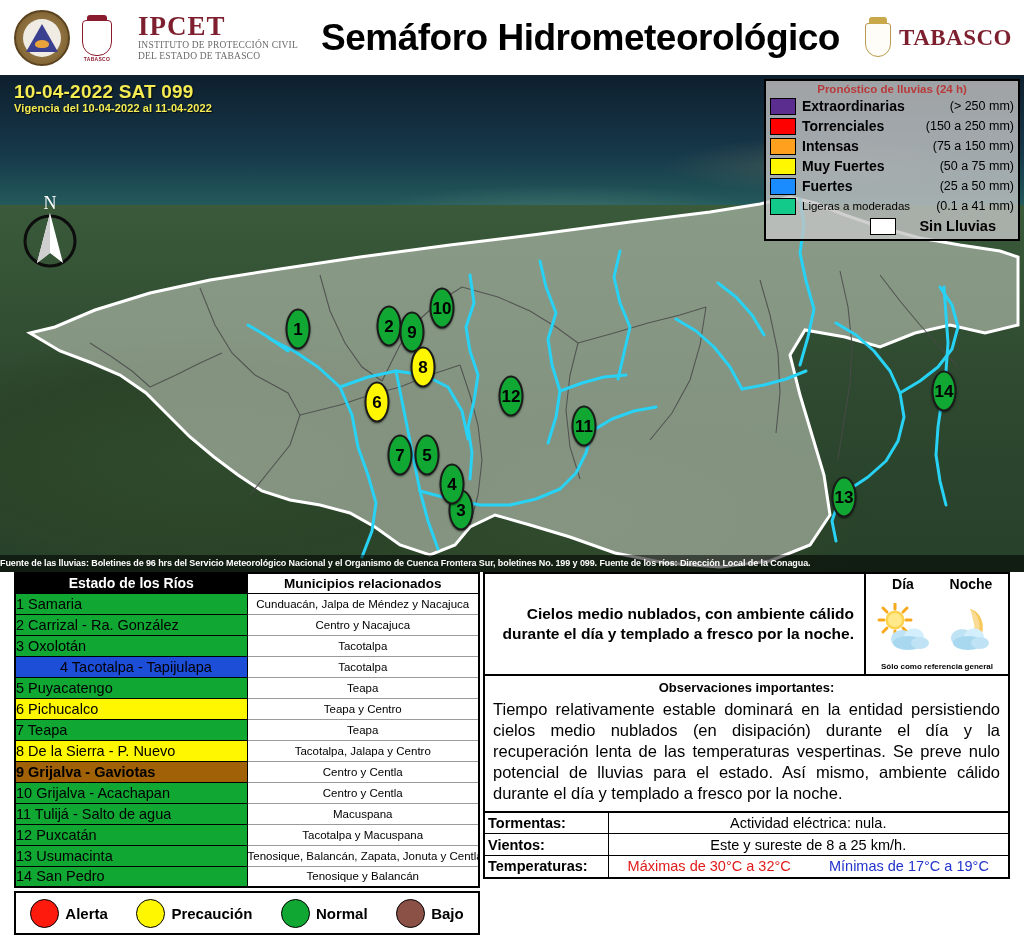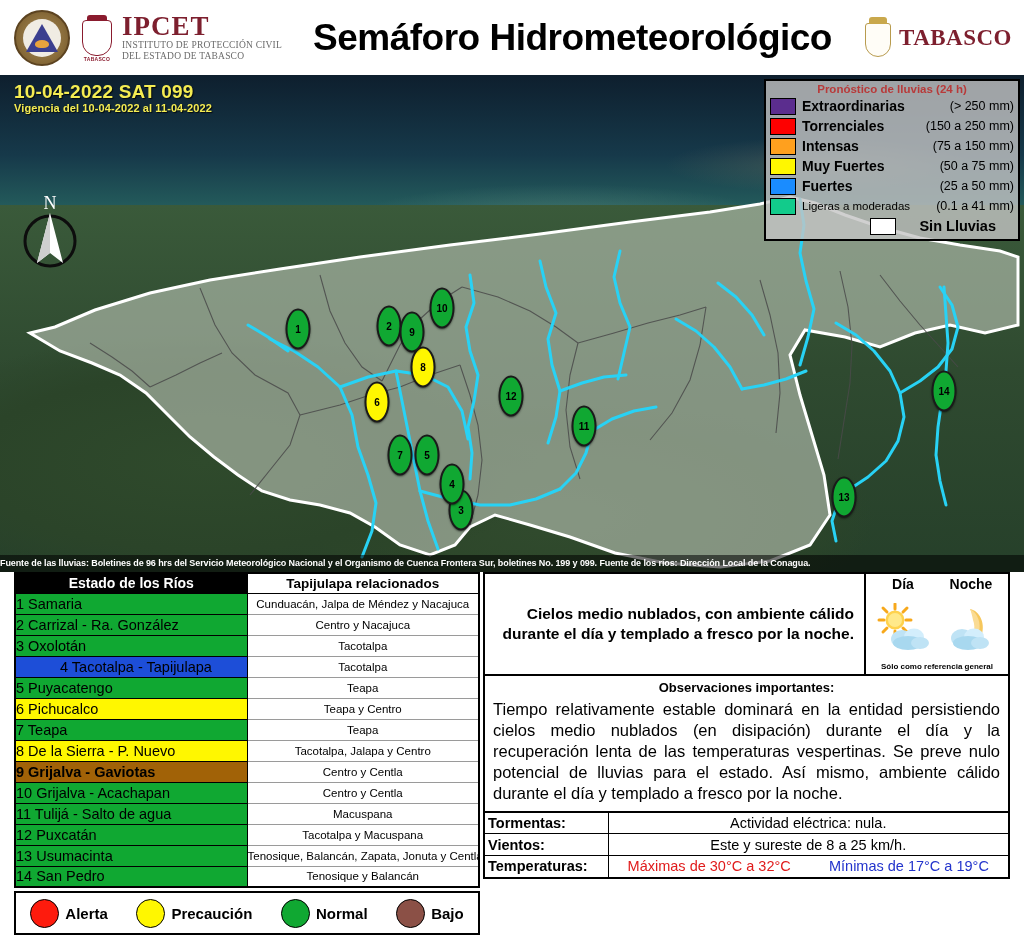--- a/index.html
+++ b/index.html
@@ -55,21 +55,21 @@
   .logo-shield .crown {
     position: absolute; top: 0; left: 50%; transform: translateX(-50%);
     width: 20px; height: 6px; background: #8a1b2e;
     border-radius: 3px 3px 0 0;
   }
   .logo-shield .tab-lbl {
     position: absolute; bottom: -1px; left: 50%; transform: translateX(-50%);
     font-size: 5px; color: #8a1b2e; font-weight: bold;
     letter-spacing: .3px; white-space: nowrap;
   }
-  .ipcet-block { margin-left: 8px; flex: none; }
+  .ipcet-block { margin-left: 24px; flex: none; }
   .ipcet-main {
     font-family: "Liberation Serif", serif;
     font-size: 27px; font-weight: bold; color: #7d1f2e; line-height: 1;
     letter-spacing: 1px;
   }
   .ipcet-sub {
     font-family: "Liberation Serif", serif;
     font-size: 9.5px; color: #6b6b6b; line-height: 1.15; letter-spacing: .2px;
   }
   .title-main {
@@ -178,21 +178,21 @@
   }
   .rl-row.last { justify-content: flex-end; gap: 23px; padding-right: 18px; }
   .rl-row.last .rl-swatch { width: 26px; height: 17px; background: #ffffff; }
   .rl-row.last .rl-name { font-size: 14.5px; }
 
   .marker {
     position: absolute; z-index: 30;
     width: 25px; height: 41px; border-radius: 50%;
     border: 2px solid #1a1a1a;
     display: flex; align-items: center; justify-content: center;
-    font-size: 10px; font-weight: bold; color: #000000;
+    font-size: 17px; font-weight: bold; color: #000000;
     transform: translate(-50%, -50%);
     box-shadow: 0 1px 2px rgba(0,0,0,.5);
   }
 
   .map-source {
     position: absolute; left: 0; bottom: 0; width: 1024px;
     background: rgba(0,0,0,.55);
     color: #ffffff; font-size: 9px; font-weight: bold;
     text-align: left; padding: 3px 0 4px 0; z-index: 22;
     letter-spacing: -0.1px;
@@ -451,21 +451,21 @@
   <div class="map-source">Fuente de las lluvias: Boletines de 96 hrs del Servicio Meteorológico Nacional y el Organismo de Cuenca Frontera Sur, boletines No. 199 y 099. Fuente de los ríos: Dirección Local de la Conagua.</div>
 </div>
 
 <div class="bottom">
 
   <div class="left-col">
     <table class="rivers">
       <thead>
         <tr>
           <th>Estado de los Ríos</th>
-          <th class="mun">Tapijulapa relacionados</th>
+          <th class="mun">Municipios relacionados</th>
         </tr>
       </thead>
       <tbody id="rivers-body">
           <tr>
             <td class="river-cell" style="background: rgb(16, 168, 50);">1 Samaria</td>
             <td class="mun-cell">Cunduacán, Jalpa de Méndez y Nacajuca</td>
           </tr>
           <tr>
             <td class="river-cell" style="background: rgb(16, 168, 50);">2 Carrizal - Ra. González</td>
             <td class="mun-cell">Centro y Nacajuca</td>

